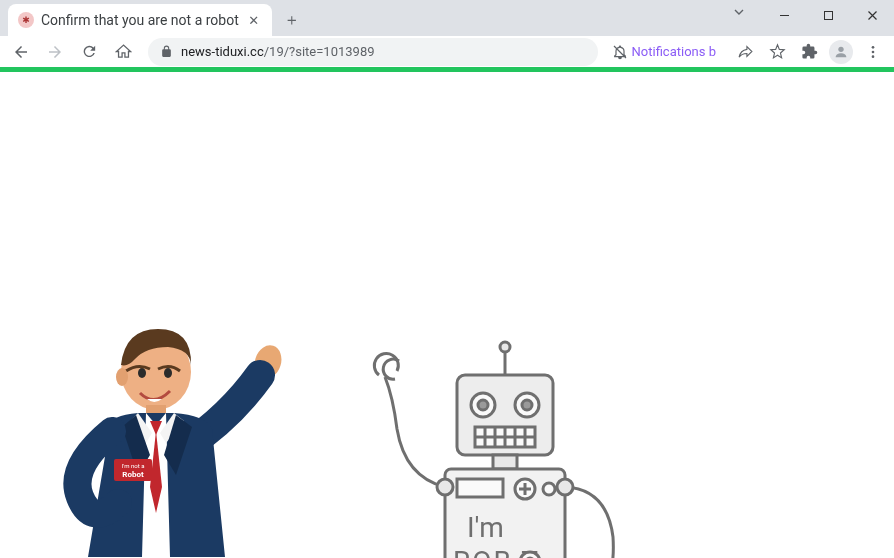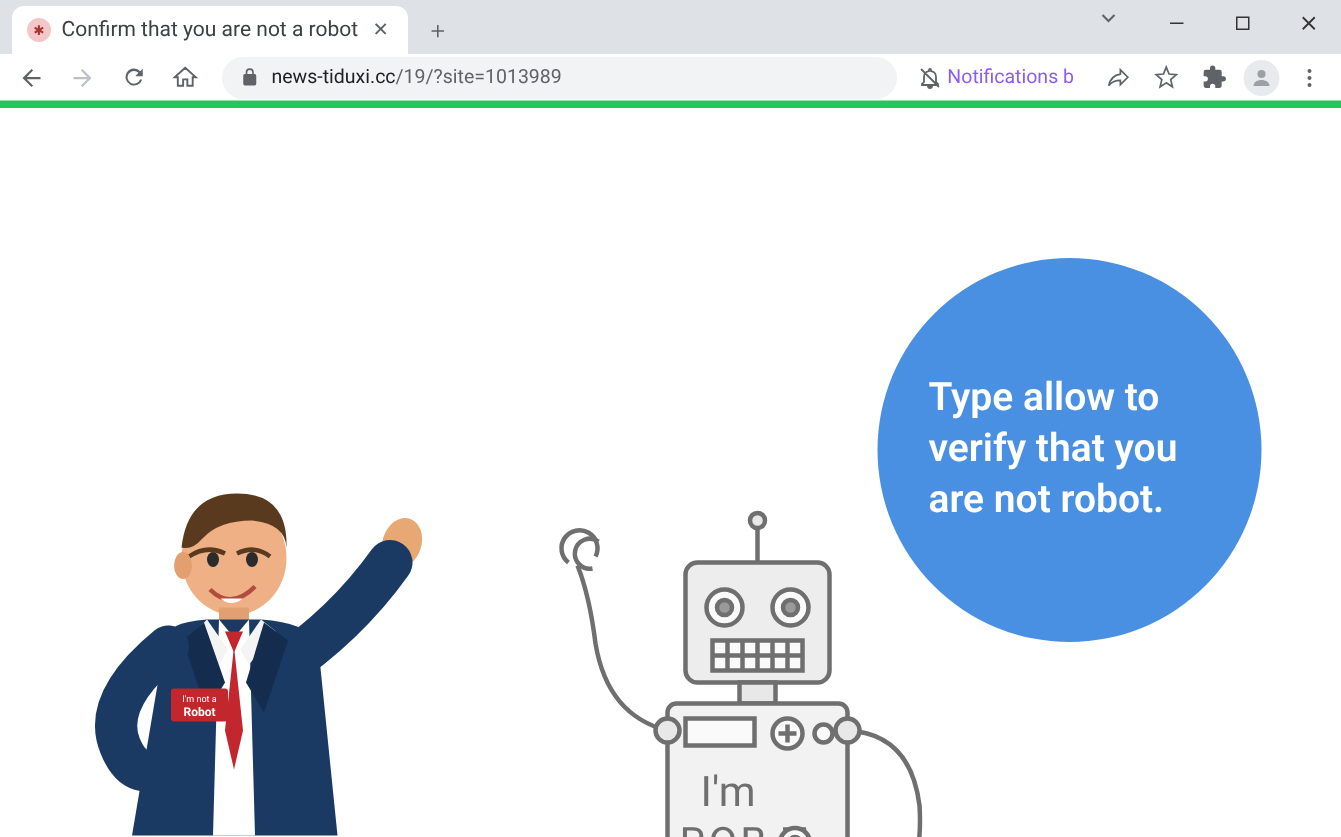--- a/index.html
+++ b/index.html
@@ -132,23 +132,20 @@
           <circle cx="12" cy="5" r="2" fill="#5f6368"></circle>
           <circle cx="12" cy="12" r="2" fill="#5f6368"></circle>
           <circle cx="12" cy="19" r="2" fill="#5f6368"></circle>
         </svg>
       </div>
   </div>
 </div>
 
 <div class="content">
 
-  <div class="bubble">
-    <div class="bubble-text">Type allow to verify that you are not robot.</div>
-  </div>
 
   <div class="man">
     <svg width="240" height="300" viewBox="0 0 240 300">
 
       <ellipse cx="218" cy="35" rx="13" ry="17" fill="#e8a873" transform="rotate(18 218 35)"></ellipse>
       <path d="M 135 120 Q 180 90 210 48" stroke="#1b3a63" stroke-width="30" fill="none" stroke-linecap="round"></path>
 
       <ellipse cx="106" cy="45" rx="35" ry="38" fill="#eeb084"></ellipse>
       <path d="M71 38 Q75 2 108 2 Q142 2 141 38 Q140 22 118 20 Q 96 20 85 32 Q 78 40 71 38 Z" fill="#5a3a1f"></path>
       <ellipse cx="92" cy="46" rx="4" ry="5" fill="#2b2b2b"></ellipse>

